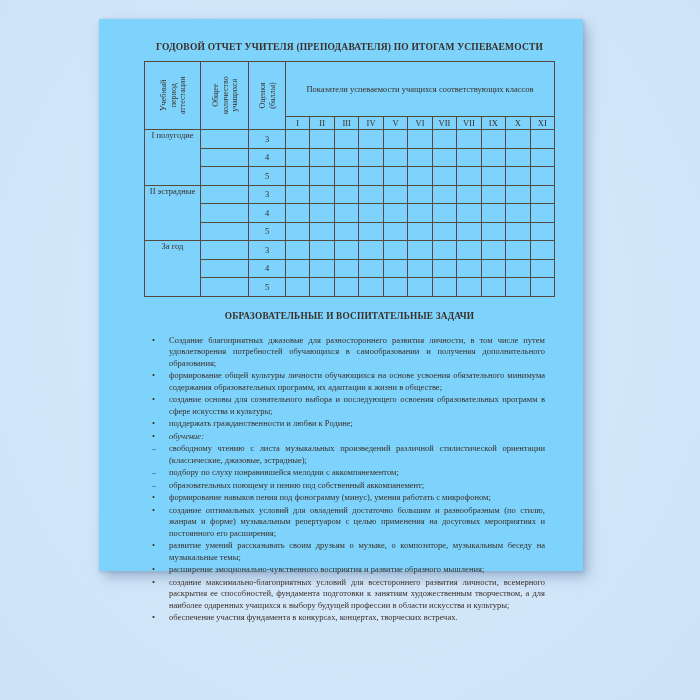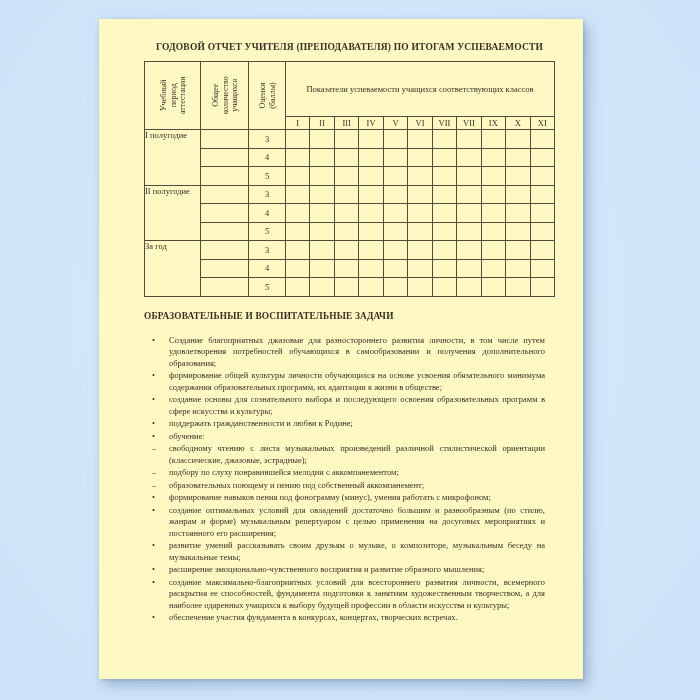--- a/index.html
+++ b/index.html
@@ -3,22 +3,22 @@
 <meta charset="utf-8">
 <style>
   html,body{margin:0;padding:0;}
   body{
     width:700px;height:700px;
     background:radial-gradient(ellipse at 50% 45%, #d9ecfd 0%, #d2e6fa 60%, #cde2f6 100%);
     font-family:"Liberation Serif","DejaVu Serif",serif;
     position:relative;overflow:hidden;
   }
   .page{
-    position:absolute;left:99px;top:19px;width:484px;height:660px;
-    background:#fef9c3;
+    position:absolute;left:99px;top:19px;width:484px;height:552px;
+    background:#7dd3fc;
     box-shadow:5px 6px 12px rgba(110,140,175,0.55), 1px 1px 3px rgba(110,140,175,0.4);
   }
   .content{
     position:absolute;left:45px;right:28px;top:0;bottom:0;
     color:#3a2e26;
   }
   .doc-title{
     margin-top:22px;
     text-align:center;
     font-size:9.5px;
@@ -49,40 +49,40 @@
     transform:rotate(-90deg);
     white-space:pre-line;
     font-size:8px;
     line-height:9.5px;
     width:62px;
     text-align:center;
     flex-shrink:0;
   }
   tbody td{height:17.5px;}
   td.period{
-    vertical-align:top;text-align:left;
+    vertical-align:top;text-align:center;
     padding:2px 2px 0 4px;font-size:8.5px;line-height:10px;
   }
   td.grade{text-align:center;vertical-align:middle;}
   .tasks-heading{
     margin:14px 0 13px 0;
-    text-align:left;
+    text-align:center;
     font-size:9.3px;
     font-weight:bold;
     letter-spacing:0.2px;
     line-height:11px;
   }
   .tasks-list{margin:0 10px 0 8px;}
   .task-item{display:flex;margin-bottom:1px;}
   .task-marker{width:17px;flex-shrink:0;font-size:8.5px;line-height:11.5px;}
   .task-text{
     flex:1;text-align:justify;font-size:8.5px;line-height:11.5px;
     hyphens:auto;
   }
-  .task-item.lead-in .task-text{}
+  .task-item.lead-in .task-text{font-style:italic;}
 </style>
 </head>
 <body>
 
 <div class="page">
   <div class="content">
 
     <div class="doc-title">ГОДОВОЙ ОТЧЕТ УЧИТЕЛЯ (ПРЕПОДАВАТЕЛЯ) ПО ИТОГАМ УСПЕВАЕМОСТИ</div>
 
     <table class="report">
@@ -181,21 +181,21 @@
             <td></td>
             <td></td>
             <td></td>
             <td></td>
             <td></td>
             <td></td>
             <td></td>
             <td></td>
         </tr>
         <tr>
-          <td class="period" rowspan="3">II полугодие</td>
+          <td class="period" rowspan="3">II эстрадные</td>
           <td></td>
           <td class="grade">3</td>
           <td></td>
             <td></td>
             <td></td>
             <td></td>
             <td></td>
             <td></td>
             <td></td>
             <td></td>

